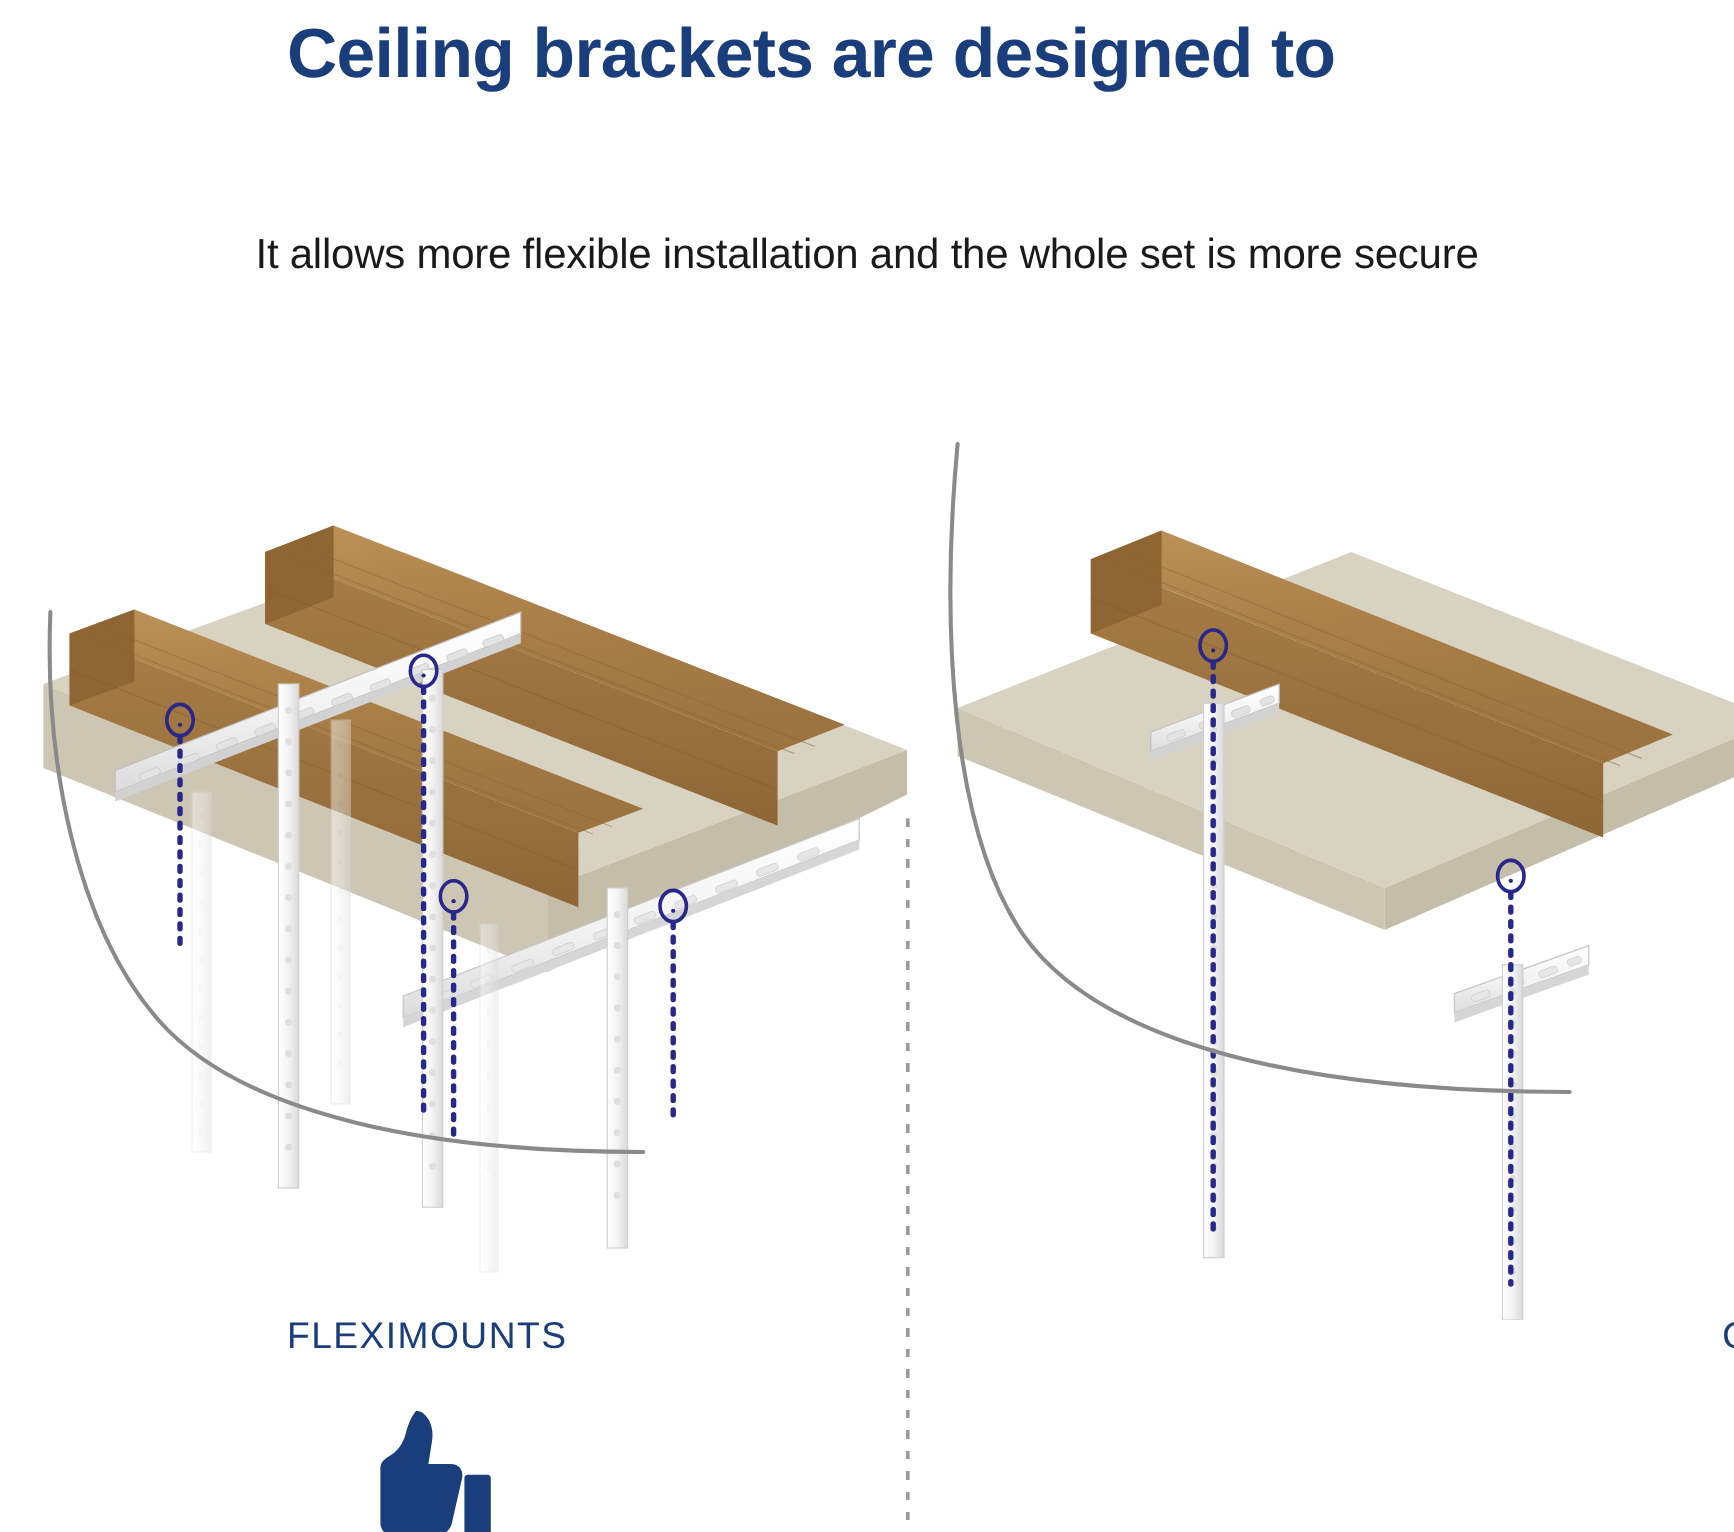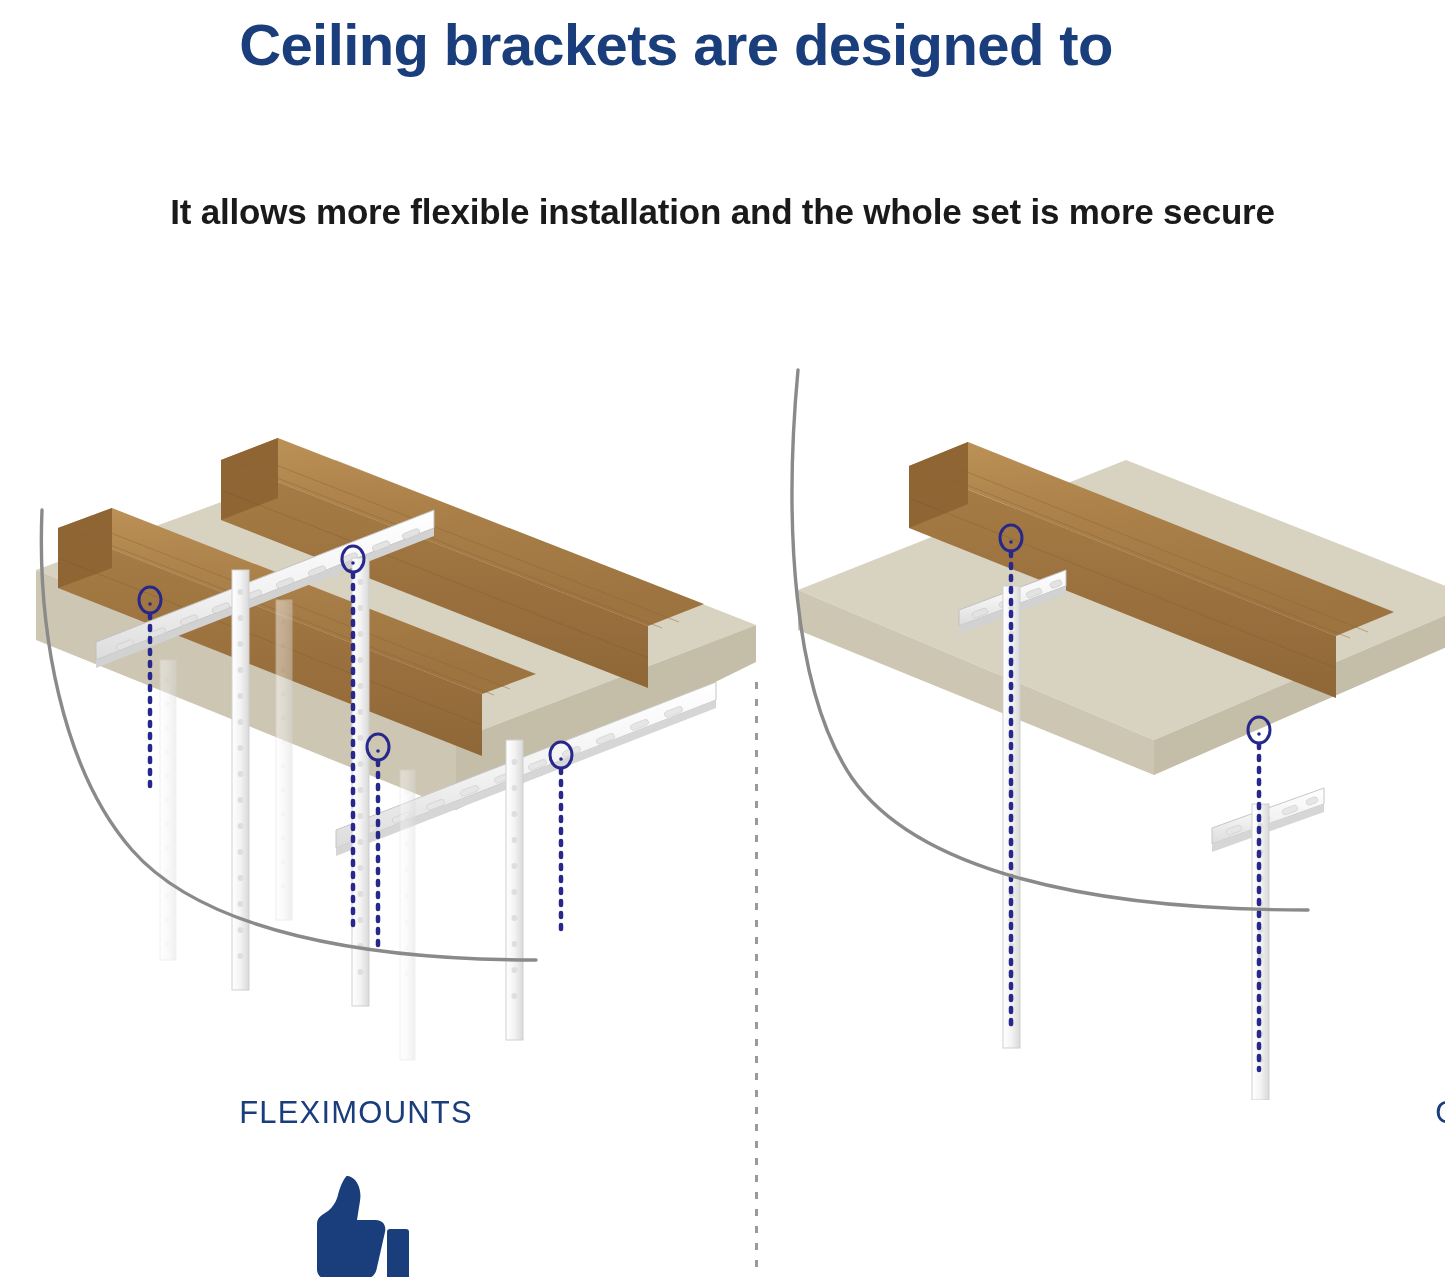--- a/index.html
+++ b/index.html
@@ -28,21 +28,21 @@
     font-weight: 700;
     line-height: 74px;
     letter-spacing: -0.6px;
   }
   #title .tline { display: block; }
   #subtitle {
     position: absolute; top: 190px; left: 0; width: 1445px;
     text-align: center;
     color: #1a1a1a;
     font-size: 35px;
-    font-weight: 700;
+    font-weight: 400;
     line-height: 44px;
     letter-spacing: -0.2px;
   }
 
   
   #stage {
     position: absolute; top: 270px; left: 0;
     width: 1445px; height: 1007px; margin-left: 36px;
   }
   .panel {

